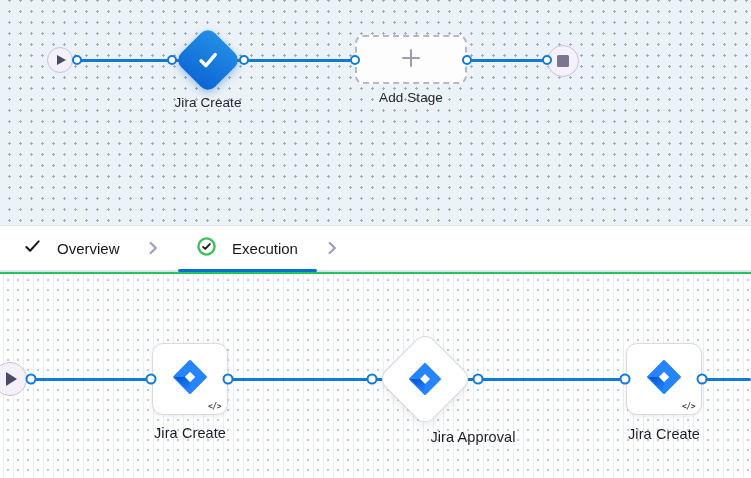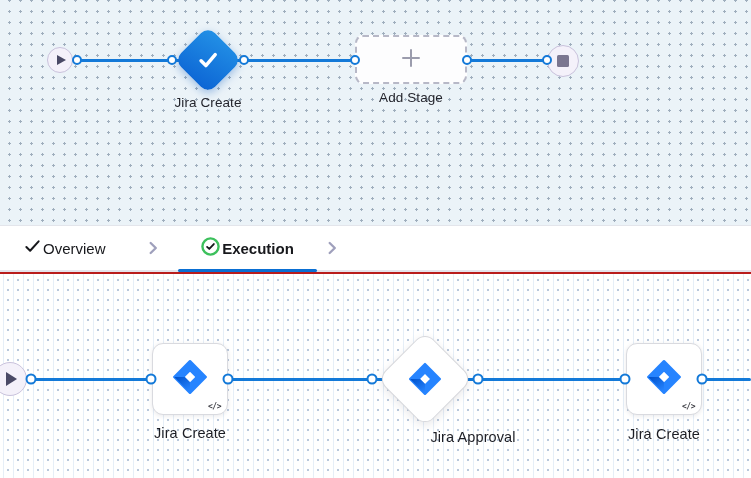--- a/index.html
+++ b/index.html
@@ -1,19 +1,19 @@
 <!DOCTYPE html>
 <html><head>
 <meta charset="utf-8">
 <style>
   * { margin:0; padding:0; box-sizing:border-box; }
   html,body { background:#fff; }
   body { font-family:"Liberation Sans", sans-serif; }
   #app {
-    position:relative; width:751px; height:478px; overflow:hidden; background:#b91c1c;
+    position:relative; width:751px; height:478px; overflow:hidden; background:#22c55e;
   }
 
   
   .canvas-top {
     position:absolute; left:0; top:0; width:751px; height:226px;
     background-color:#EBF3F8;
     background-image:radial-gradient(circle, #9FAEBD 1px, transparent 1.35px);
     background-size:11px 11px; background-position:4px 6px;
     border-bottom:1px solid #E3E5EB;
   }
@@ -67,25 +67,25 @@
     font-size:13.5px; color:#24252D; z-index:3; letter-spacing:.1px;
   }
   .node-label.lg { font-size:14.5px; color:#1C1D24; }
 
   
   .tabbar {
     position:absolute; left:0; top:226px; width:751px; height:46px; background:#fff;
     border-bottom:2px solid #E4E3EB; z-index:5;
   }
   .tab {
-    position:absolute; top:0; height:100%; display:flex; align-items:center; gap:2px;
+    position:absolute; top:0; height:100%; display:flex; align-items:center; gap:16px;
     font-size:15px; color:#17181C; cursor:pointer;
   }
   .tab .lbl { font-weight:400; }
-  .tab.active .lbl { font-weight:700; }
+  .tab.active .lbl { font-weight:400; }
   .tab-underline {
     position:absolute; left:0; right:0; bottom:-2px; height:3.5px;
     background:#0A6FD3; border-radius:2px;
   }
   .chevron-sep { position:absolute; top:0; height:100%; display:flex; align-items:center; }
 
   
   .step-card {
     position:absolute; width:76px; height:72px; background:#fff;
     border:1.5px solid #D9DADF; border-radius:11px; z-index:2;

